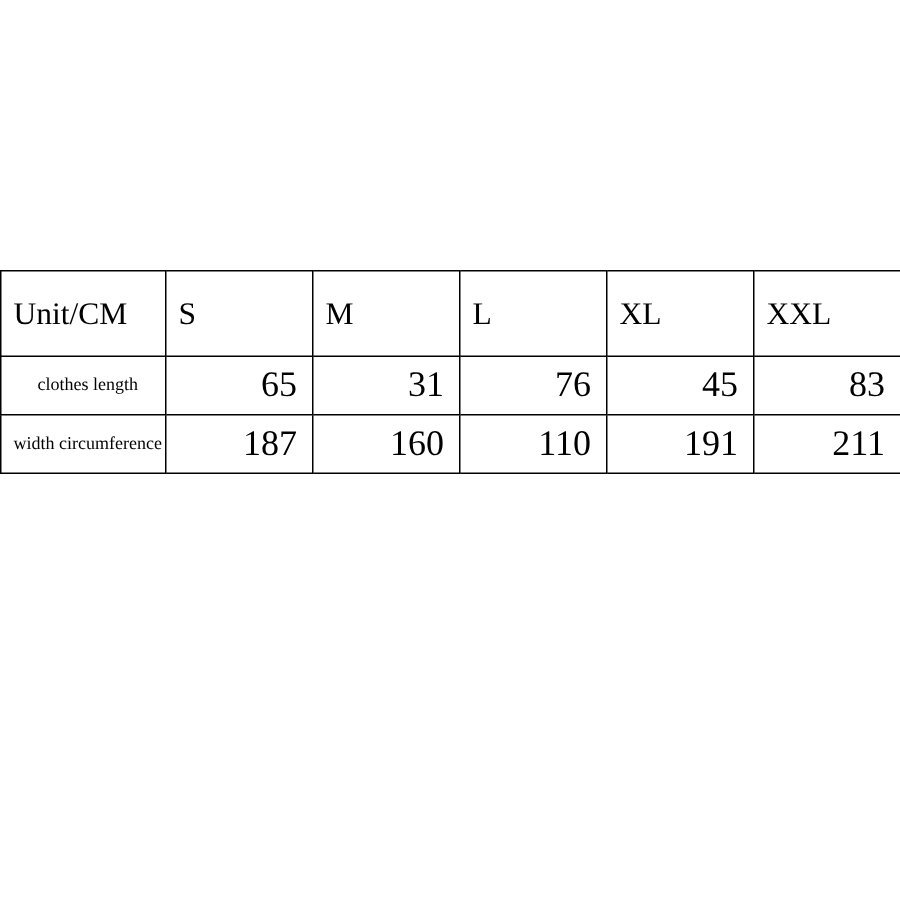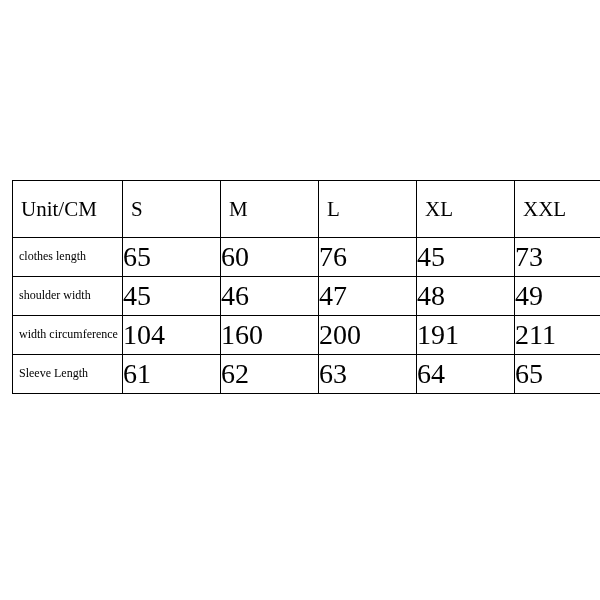--- a/index.html
+++ b/index.html
@@ -1,24 +1,24 @@
 <!DOCTYPE html>
 <html><head>
 <meta charset="utf-8">
 <style>
   html,body{margin:0;padding:0;width:600px;height:600px;background:#fff;font-family:"Times New Roman",serif;color:#000}
-  .wrap{position:absolute;left:12px;top:180px;width:551px}
+  .wrap{position:absolute;left:0;top:180px;width:551px}
   table{border-collapse:collapse;width:100%;table-layout:fixed}
   th,td{border:1px solid #000;padding:0;height:38px;vertical-align:middle}
   
   thead th{height:56px;font-weight:normal;font-size:21px;text-align:left;padding-left:8px}
   
-  tbody td:first-child{font-size:12px;text-align:left;padding-left:6px;line-height:1.15}
+  tbody td:first-child{font-size:12px;text-align:center;padding-left:6px;line-height:1.15}
   
-  tbody td:not(:first-child){font-size:28px;padding-right:10px}
+  tbody td:not(:first-child){font-size:24px;text-align:right;padding-right:10px}
   col.lbl{width:110px}
   col.sz{width:98px}
   
   table{border-left:none;border-right:none}
   thead th{border-top:1px solid #000}
 </style>
 </head>
 <body>
 
 <div class="wrap">
@@ -38,44 +38,28 @@
         <th>M</th>
         <th>L</th>
         <th>XL</th>
         <th>XXL</th>
       </tr>
     </thead>
     <tbody>
       <tr>
         <td>clothes length</td>
         <td>65</td>
-        <td>60</td>
+        <td>31</td>
         <td>76</td>
         <td>45</td>
-        <td>73</td>
-      </tr>
-      <tr>
-        <td>shoulder width</td>
-        <td>45</td>
-        <td>46</td>
-        <td>47</td>
-        <td>48</td>
-        <td>49</td>
+        <td>83</td>
       </tr>
       <tr>
         <td>width circumference</td>
-        <td>104</td>
+        <td>187</td>
         <td>160</td>
-        <td>200</td>
+        <td>110</td>
         <td>191</td>
         <td>211</td>
-      </tr>
-      <tr>
-        <td>Sleeve Length</td>
-        <td>61</td>
-        <td>62</td>
-        <td>63</td>
-        <td>64</td>
-        <td>65</td>
       </tr>
     </tbody>
   </table>
 </div>
 
 </body></html>

